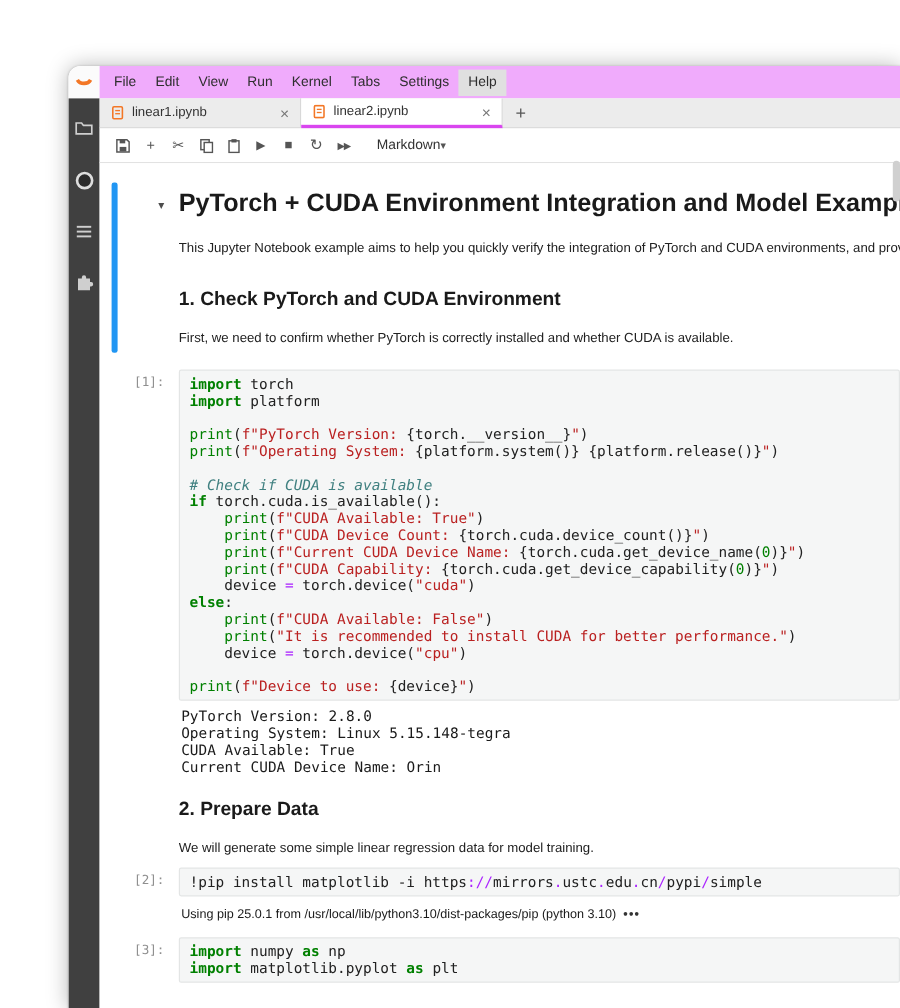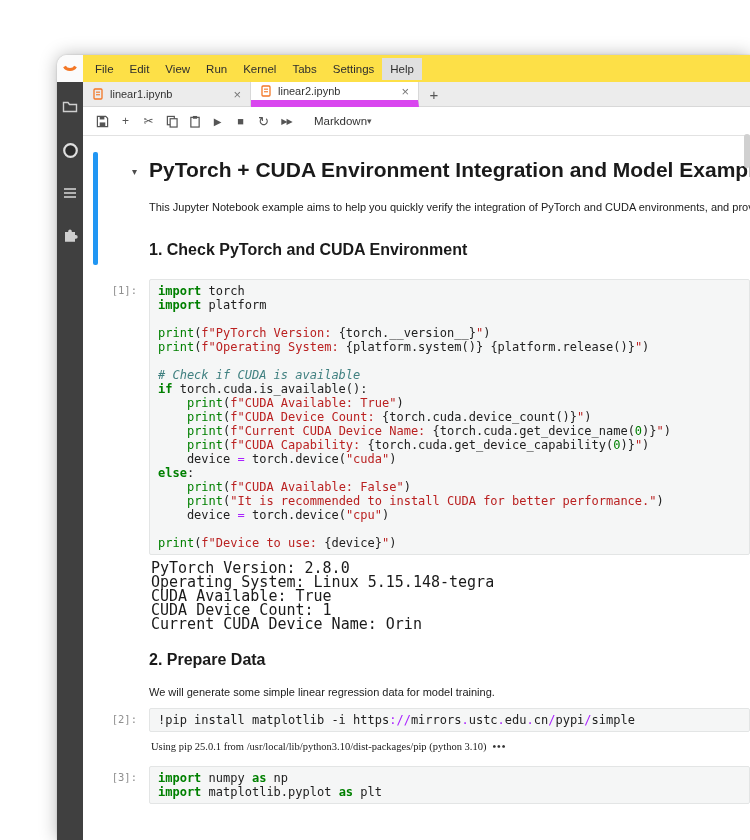--- a/index.html
+++ b/index.html
@@ -8,36 +8,36 @@
   .page{position:relative;width:750px;height:840px;background:#fff;overflow:hidden;}
 
   
   .window{position:absolute;left:57px;top:55px;width:693px;height:785px;background:#fff;
           border-top-left-radius:10px;overflow:hidden;
           box-shadow:0 0 18px rgba(0,0,0,.28), 0 0 2px rgba(0,0,0,.2);}
 
   .corner{position:absolute;left:0;top:0;width:26px;height:27px;background:#fbfbfb;
           display:flex;align-items:center;justify-content:center;}
 
-  .menubar{position:absolute;left:26px;top:0;right:0;height:27px;background:#fde047;
+  .menubar{position:absolute;left:26px;top:0;right:0;height:27px;background:#f0abfc;
            display:flex;align-items:center;padding-left:4px;font-size:11.5px;color:#2e2e2e;}
   .menu-item{padding:5px 8px;cursor:default;}
   .menu-item.active{background:#e0e0e0;}
 
   .activitybar{position:absolute;left:0;top:27px;width:26px;bottom:0;background:#404040;
                display:flex;flex-direction:column;align-items:center;padding-top:16px;gap:25px;}
   .abtn{width:18px;height:18px;display:flex;align-items:center;justify-content:center;}
 
   .main{position:absolute;left:26px;top:27px;right:0;bottom:0;display:flex;flex-direction:column;justify-content:flex-end;}
 
   
   .tabbar{height:24px;background:#ececec;border-bottom:1px solid #d8d8d8;display:flex;align-items:stretch;flex:0 0 24px;}
   .tab{display:flex;align-items:center;gap:6px;padding:0 9px;font-size:11px;color:#333;
        border-right:1px solid #d8d8d8;width:168px;box-sizing:border-box;}
-  .tab.active{background:#fff;margin-bottom:-1px;border-bottom:7px solid #d946ef;}
+  .tab.active{background:#fff;margin-bottom:-1px;border-bottom:3px solid #d946ef;}
   .tab .close{margin-left:auto;color:#777;font-size:13px;line-height:13px;}
   .newtab{width:30px;display:flex;align-items:center;justify-content:center;color:#555;font-size:15px;}
 
   
   .toolbar{height:28px;background:#fff;border-bottom:1px solid #e2e2e2;display:flex;
            align-items:center;padding-left:8px;color:#555;flex:0 0 28px;}
   .tbtn{min-width:23px;height:24px;display:flex;align-items:center;justify-content:center;font-size:12px;color:#555;}
   .tbtn.run{font-size:10px;}
   .tbtn.stop{font-size:11px;}
   .tbtn.restart{font-size:13px;}
@@ -67,24 +67,24 @@
   .md-2{margin-top:6px;}
 
   
   .code-1{margin-top:6px;}
   .code-2{margin-top:8px;}
   .code-3{margin-top:12px;}
   .editor{background:#f5f6f6;border:1px solid #e3e5e5;border-radius:2px;padding:4px 8px;
           font-family:"DejaVu Sans Mono","Liberation Mono",monospace;font-size:12px;line-height:14px;
           white-space:pre;overflow:hidden;}
   .cl{height:14px;}
-  .outputs{font-family:"DejaVu Sans Mono","Liberation Mono",monospace;font-size:15px;line-height:14px;
+  .outputs{font-family:"DejaVu Sans Mono","Liberation Mono",monospace;font-size:12px;line-height:14px;
            color:#1a1a1a;padding:6px 2px 0 2px;white-space:pre;overflow:hidden;}
   .ol{height:14px;}
-  .outline{font-family:Liberation Serif, serif;font-size:10.5px;line-height:14px;
+  .outline{font-family:Liberation Sans, sans-serif;font-size:10.5px;line-height:14px;
            color:#1a1a1a;padding:8px 2px 0 2px;white-space:pre;overflow:hidden;}
   .more{font-weight:bold;letter-spacing:1px;margin-left:6px;color:#333;}
 
   
   .tk-kw{color:#008000;font-weight:bold;}
   .tk-fn{color:#008000;}
   .tk-s{color:#BA2121;}
   .tk-c{color:#408080;font-style:italic;}
   .tk-op{color:#AA22FF;}
   .tk-n{color:#008000;}
@@ -201,30 +201,31 @@
 
         <div class="cell md md-1">
           <div class="selbar"></div>
           <div class="gutter">
             <span class="caret">▾</span>
           </div>
           <div class="cellbody">
             <h1>PyTorch + CUDA Environment Integration and Model Example</h1>
             <p class="intro">This Jupyter Notebook example aims to help you quickly verify the integration of PyTorch and CUDA environments, and provides a si</p>
             <h2>1. Check PyTorch and CUDA Environment</h2>
+            <p>First, we need to confirm whether PyTorch is correctly installed and whether CUDA is available.</p>
           </div>
         </div>
 
         <div class="cell code-1">
           <div class="gutter">
             <span class="prompt">[1]:</span>
           </div>
           <div class="cellbody">
             <div class="editor"><div class="cl"><span class="tk-kw">import</span><span class="tk-t"> torch</span></div><div class="cl"><span class="tk-kw">import</span><span class="tk-t"> platform</span></div><div class="cl">&nbsp;</div><div class="cl"><span class="tk-fn">print</span><span class="tk-t">(</span><span class="tk-s">f"PyTorch Version: </span><span class="tk-t">{torch.</span><span class="tk-u">__version__</span><span class="tk-t">}</span><span class="tk-s">"</span><span class="tk-t">)</span></div><div class="cl"><span class="tk-fn">print</span><span class="tk-t">(</span><span class="tk-s">f"Operating System: </span><span class="tk-t">{platform.system()}</span><span class="tk-s"> </span><span class="tk-t">{platform.release()}</span><span class="tk-s">"</span><span class="tk-t">)</span></div><div class="cl">&nbsp;</div><div class="cl"><span class="tk-c"># Check if CUDA is available</span></div><div class="cl"><span class="tk-kw">if</span><span class="tk-t"> torch.cuda.is_available():</span></div><div class="cl"><span class="tk-t">    </span><span class="tk-fn">print</span><span class="tk-t">(</span><span class="tk-s">f"CUDA Available: True"</span><span class="tk-t">)</span></div><div class="cl"><span class="tk-t">    </span><span class="tk-fn">print</span><span class="tk-t">(</span><span class="tk-s">f"CUDA Device Count: </span><span class="tk-t">{torch.cuda.device_count()}</span><span class="tk-s">"</span><span class="tk-t">)</span></div><div class="cl"><span class="tk-t">    </span><span class="tk-fn">print</span><span class="tk-t">(</span><span class="tk-s">f"Current CUDA Device Name: </span><span class="tk-t">{torch.cuda.get_device_name(</span><span class="tk-n">0</span><span class="tk-t">)}</span><span class="tk-s">"</span><span class="tk-t">)</span></div><div class="cl"><span class="tk-t">    </span><span class="tk-fn">print</span><span class="tk-t">(</span><span class="tk-s">f"CUDA Capability: </span><span class="tk-t">{torch.cuda.get_device_capability(</span><span class="tk-n">0</span><span class="tk-t">)}</span><span class="tk-s">"</span><span class="tk-t">)</span></div><div class="cl"><span class="tk-t">    device </span><span class="tk-op">=</span><span class="tk-t"> torch.device(</span><span class="tk-s">"cuda"</span><span class="tk-t">)</span></div><div class="cl"><span class="tk-kw">else</span><span class="tk-t">:</span></div><div class="cl"><span class="tk-t">    </span><span class="tk-fn">print</span><span class="tk-t">(</span><span class="tk-s">f"CUDA Available: False"</span><span class="tk-t">)</span></div><div class="cl"><span class="tk-t">    </span><span class="tk-fn">print</span><span class="tk-t">(</span><span class="tk-s">"It is recommended to install CUDA for better performance."</span><span class="tk-t">)</span></div><div class="cl"><span class="tk-t">    device </span><span class="tk-op">=</span><span class="tk-t"> torch.device(</span><span class="tk-s">"cpu"</span><span class="tk-t">)</span></div><div class="cl">&nbsp;</div><div class="cl"><span class="tk-fn">print</span><span class="tk-t">(</span><span class="tk-s">f"Device to use: </span><span class="tk-t">{device}</span><span class="tk-s">"</span><span class="tk-t">)</span></div></div>
-            <div class="outputs"><div class="ol">PyTorch Version: 2.8.0</div><div class="ol">Operating System: Linux 5.15.148-tegra</div><div class="ol">CUDA Available: True</div><div class="ol">CUDA Device Count: 1</div><div class="ol">Current CUDA Device Name: Orin</div></div>
+            <div class="outputs"><div class="ol">PyTorch Version: 2.8.0</div><div class="ol">Operating System: Linux 5.15.148-tegra</div><div class="ol">CUDA Available: True</div><div class="ol">Current CUDA Device Name: Orin</div></div>
           </div>
         </div>
 
         <div class="cell md md-2">
           <div class="gutter"></div>
           <div class="cellbody">
             <h2 class="md2-h2">2. Prepare Data</h2>
             <p>We will generate some simple linear regression data for model training.</p>
           </div>
         </div>

